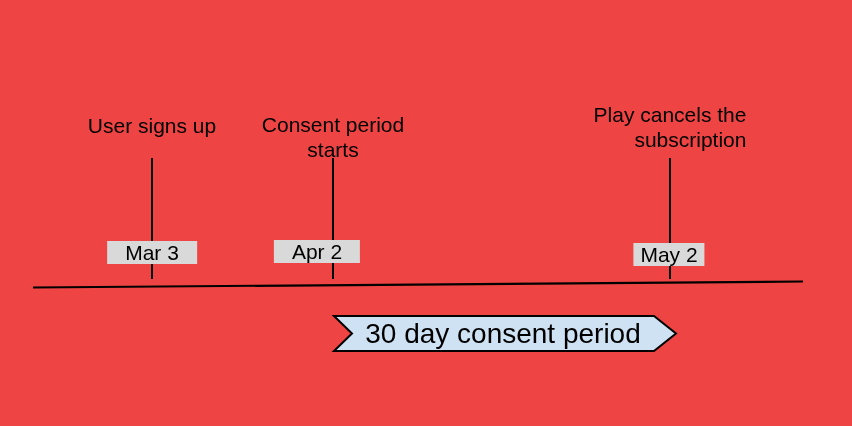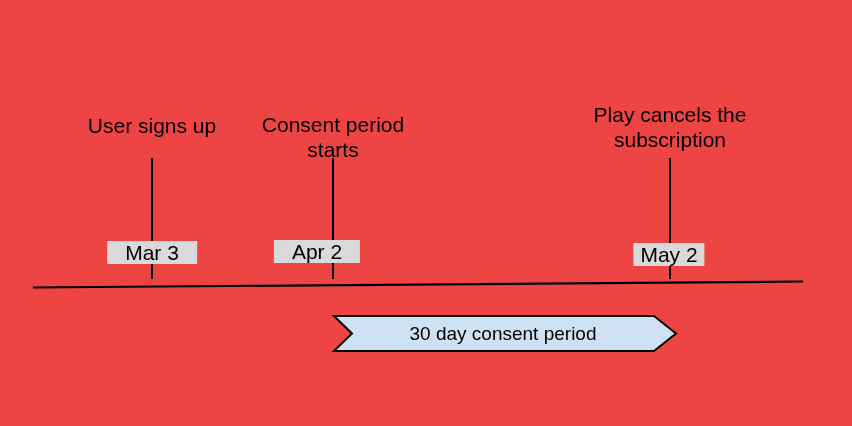--- a/index.html
+++ b/index.html
@@ -63,34 +63,34 @@
     z-index: 2;
   }
   .event-date.pad-wide {
     padding: 0 7px;
   }
   .banner-label {
     position: absolute;
     left: 353px;
     top: 322px;
     width: 300px;
-    font-size: 19px;
+    font-size: 28px;
     line-height: 23px;
     text-align: center;
     white-space: nowrap;
     z-index: 3;
   }
   
   .e1-label { left: 152px; top: 113px; }
   .e1-tick  { left: 151px; }
   .e1-date  { left: 152px; top: 241px; }
   .e2-label { left: 333px; top: 100px; margin-top: 12px; }
   .e2-tick  { left: 332px; }
   .e2-date  { left: 317px; top: 240px; }
-  .e3-label { left: 670px; top: 102px; }
+  .e3-label { left: 670px; top: 102px; text-align: right; }
   .e3-tick  { left: 669px; }
   .e3-date  { left: 669px; top: 243px; }
 </style>
 </head>
 <body>
 
 <div class="canvas">
 
   <svg class="gfx" viewBox="0 0 852 426" aria-hidden="true">
     <line class="axis-line" x1="33" y1="287.5" x2="803" y2="281.5"></line>

